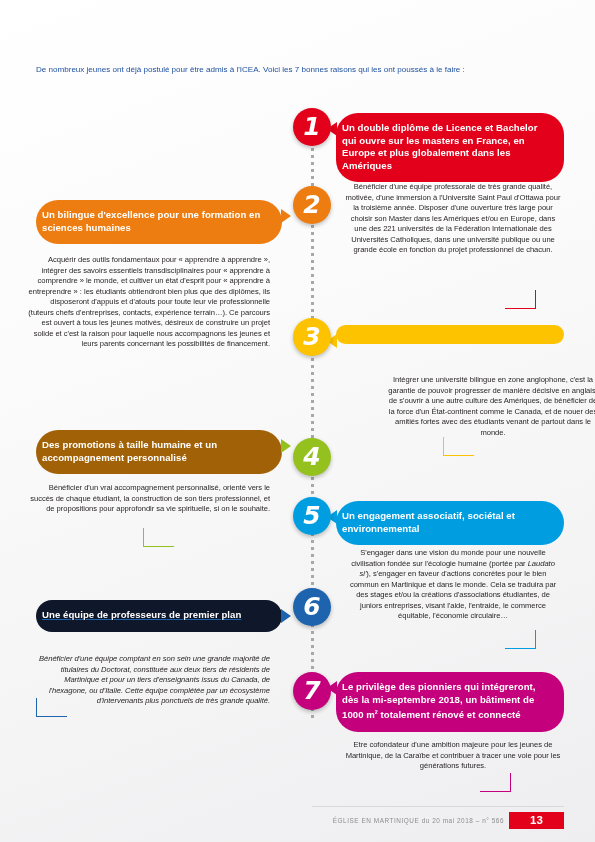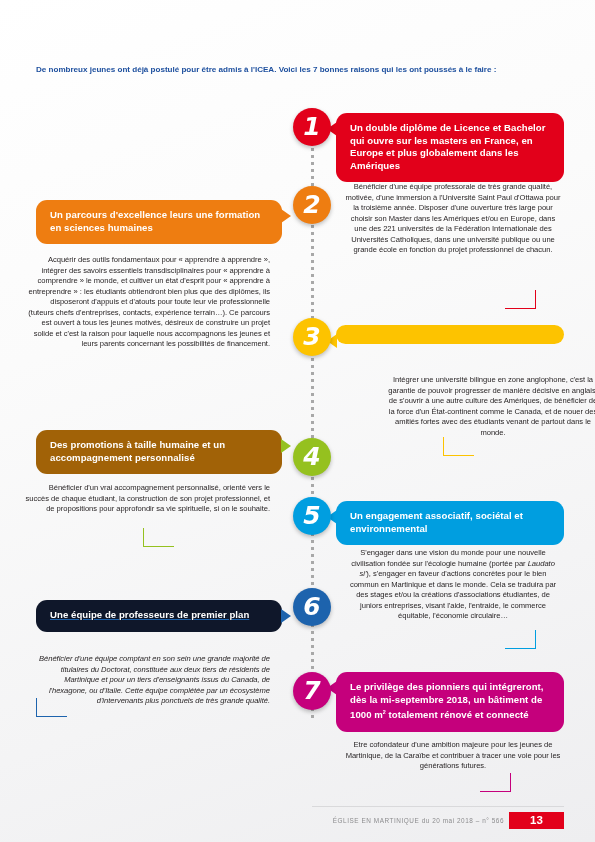--- a/index.html
+++ b/index.html
@@ -16,21 +16,21 @@
     color: #231f20;
   }
 
   
   #intro {
     position: absolute;
     left: 36px;
     top: 64px;
     width: 528px;
     font-size: 8.1px;
-    font-weight: bold;
+    font-weight: normal;
     color: #1d4f9e;
     letter-spacing: -0.02px;
     line-height: 12px;
   }
 
   
   #spine {
     position: absolute;
     left: 311px;
     top: 120px;
@@ -56,26 +56,26 @@
     font-style: italic;
     text-align: center;
     line-height: 37px;
     box-shadow: 0 2px 4px rgba(0,0,0,0.25);
     left: 293px;
   }
 
   
   .bubble {
     position: absolute;
-    border-radius: 11px;
+    border-radius: 22px;
     color: #ffffff;
     font-weight: bold;
     font-size: 9.6px;
     line-height: 12.6px;
-    padding: 9px 14px 10px 14px;
+    padding: 9px 14px 10px 6px;
     box-sizing: border-box;
     z-index: 3;
     letter-spacing: 0.05px;
   }
   .bubble.right { left: 336px; width: 228px; }
   .bubble.left  { left: 36px;  width: 246px; }
 
   
   .bubble .tail {
     position: absolute;
@@ -177,41 +177,41 @@
 </div>
 
 <div class="num" style="top:186px; background:#ee7d11;">
   <span>2</span>
 </div>
 <div class="para right" style="top:182px; left:345px; width:216px;">Bénéficier d'une équipe professorale de très grande qualité, motivée, d'une immersion à l'Université Saint Paul d'Ottawa pour la troisième année. Disposer d'une ouverture très large pour choisir son Master dans les Amériques et/ou en Europe, dans une des 221 universités de la Fédération Internationale des Universités Catholiques, dans une université publique ou une grande école en fonction du projet professionnel de chacun.</div>
 <div class="bracket br" style="top:290px; left:505px; color:#e2001a;"></div>
 
 <div class="bubble left" style="top:200px; background:#ee7d11; color:#ee7d11;">
   <span class="tail"></span>
-  <span style="color:#fff">Un parcours d'excellence leurs une formation en sciences humaines</span>
+  <span style="color:#fff">Un bilingue d'excellence pour une formation en sciences humaines</span>
 </div>
 <div class="para left" style="top:255px;">Acquérir des outils fondamentaux pour « apprendre à apprendre », intégrer des savoirs essentiels transdisciplinaires pour « apprendre à comprendre » le monde, et cultiver un état d'esprit pour « apprendre à entreprendre » : les étudiants obtiendront bien plus que des diplômes, ils disposeront d'appuis et d'atouts pour toute leur vie professionnelle (tuteurs chefs d'entreprises, contacts, expérience terrain…). Ce parcours est ouvert à tous les jeunes motivés, désireux de construire un projet solide et c'est la raison pour laquelle nous accompagnons les jeunes et leurs parents concernant les possibilités de financement.</div>
 
 <div class="num" style="top:318px; background:#fdc300;">
   <span>3</span>
 </div>
 <div class="bubble right" style="top:325px; background:#fdc300; color:#fdc300;">
   <span class="tail"></span>
 </div>
 <div class="para right" style="top:375px;margin-left:40px;">Intégrer une université bilingue en zone anglophone, c'est la garantie de pouvoir progresser de manière décisive en anglais, de s'ouvrir à une autre culture des Amériques, de bénéficier de la force d'un État-continent comme le Canada, et de nouer des amitiés fortes avec des étudiants venant de partout dans le monde.</div>
 <div class="bracket bl" style="top:437px; left:443px; color:#fdc300;"></div>
 
 <div class="num" style="top:438px; background:#95c11f;">
   <span>4</span>
 </div>
 <div class="bubble left" style="top:430px; background:#a16207; color:#95c11f;">
   <span class="tail"></span>
   <span style="color:#fff">Des promotions à taille humaine et un accompagnement personnalisé</span>
 </div>
-<div class="para left" style="top:483px;">Bénéficier d'un vrai accompagnement personnalisé, orienté vers le succès de chaque étudiant, la construction de son projet professionnel, et de propositions pour approfondir sa vie spirituelle, si on le souhaite.</div>
+<div class="para left" style="top:483px;">Bénéficier d'un vrai accompagnement personnalisé, orienté vers le succès de chaque étudiant, la construction de son tiers professionnel, et de propositions pour approfondir sa vie spirituelle, si on le souhaite.</div>
 <div class="bracket bl" style="top:528px; left:143px; color:#95c11f;"></div>
 
 <div class="num" style="top:497px; background:#009ee0;">
   <span>5</span>
 </div>
 <div class="bubble right" style="top:501px; background:#009ee0; color:#009ee0;">
   <span class="tail"></span>
   <span style="color:#fff">Un engagement associatif, sociétal et environnemental</span>
 </div>
 <div class="para right" style="top:548px;">S'engager dans une vision du monde pour une nouvelle civilisation fondée sur l'écologie humaine (portée par <i>Laudato si'</i>), s'engager en faveur d'actions concrètes pour le bien commun en Martinique et dans le monde. Cela se traduira par des stages et/ou la créations d'associations étudiantes, de juniors entreprises, visant l'aide, l'entraide, le commerce équitable, l'économie circulaire…</div>

